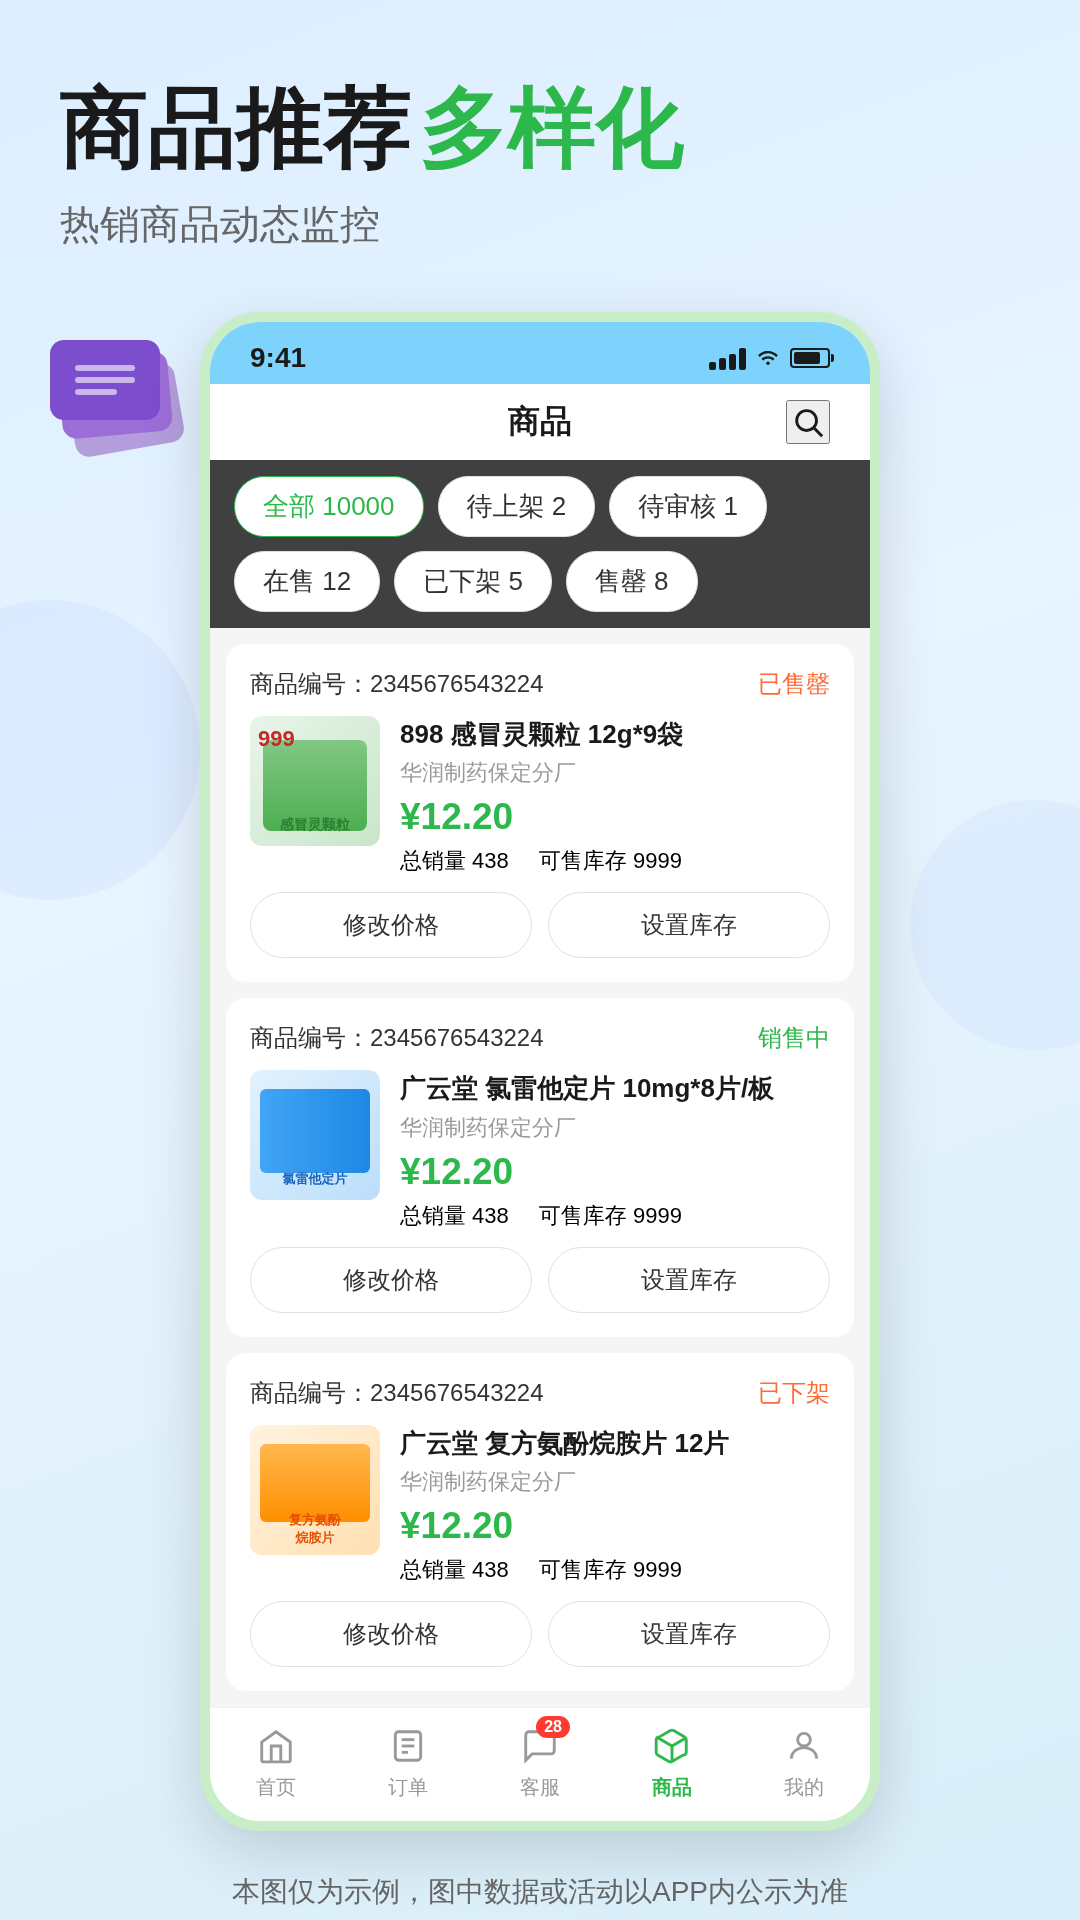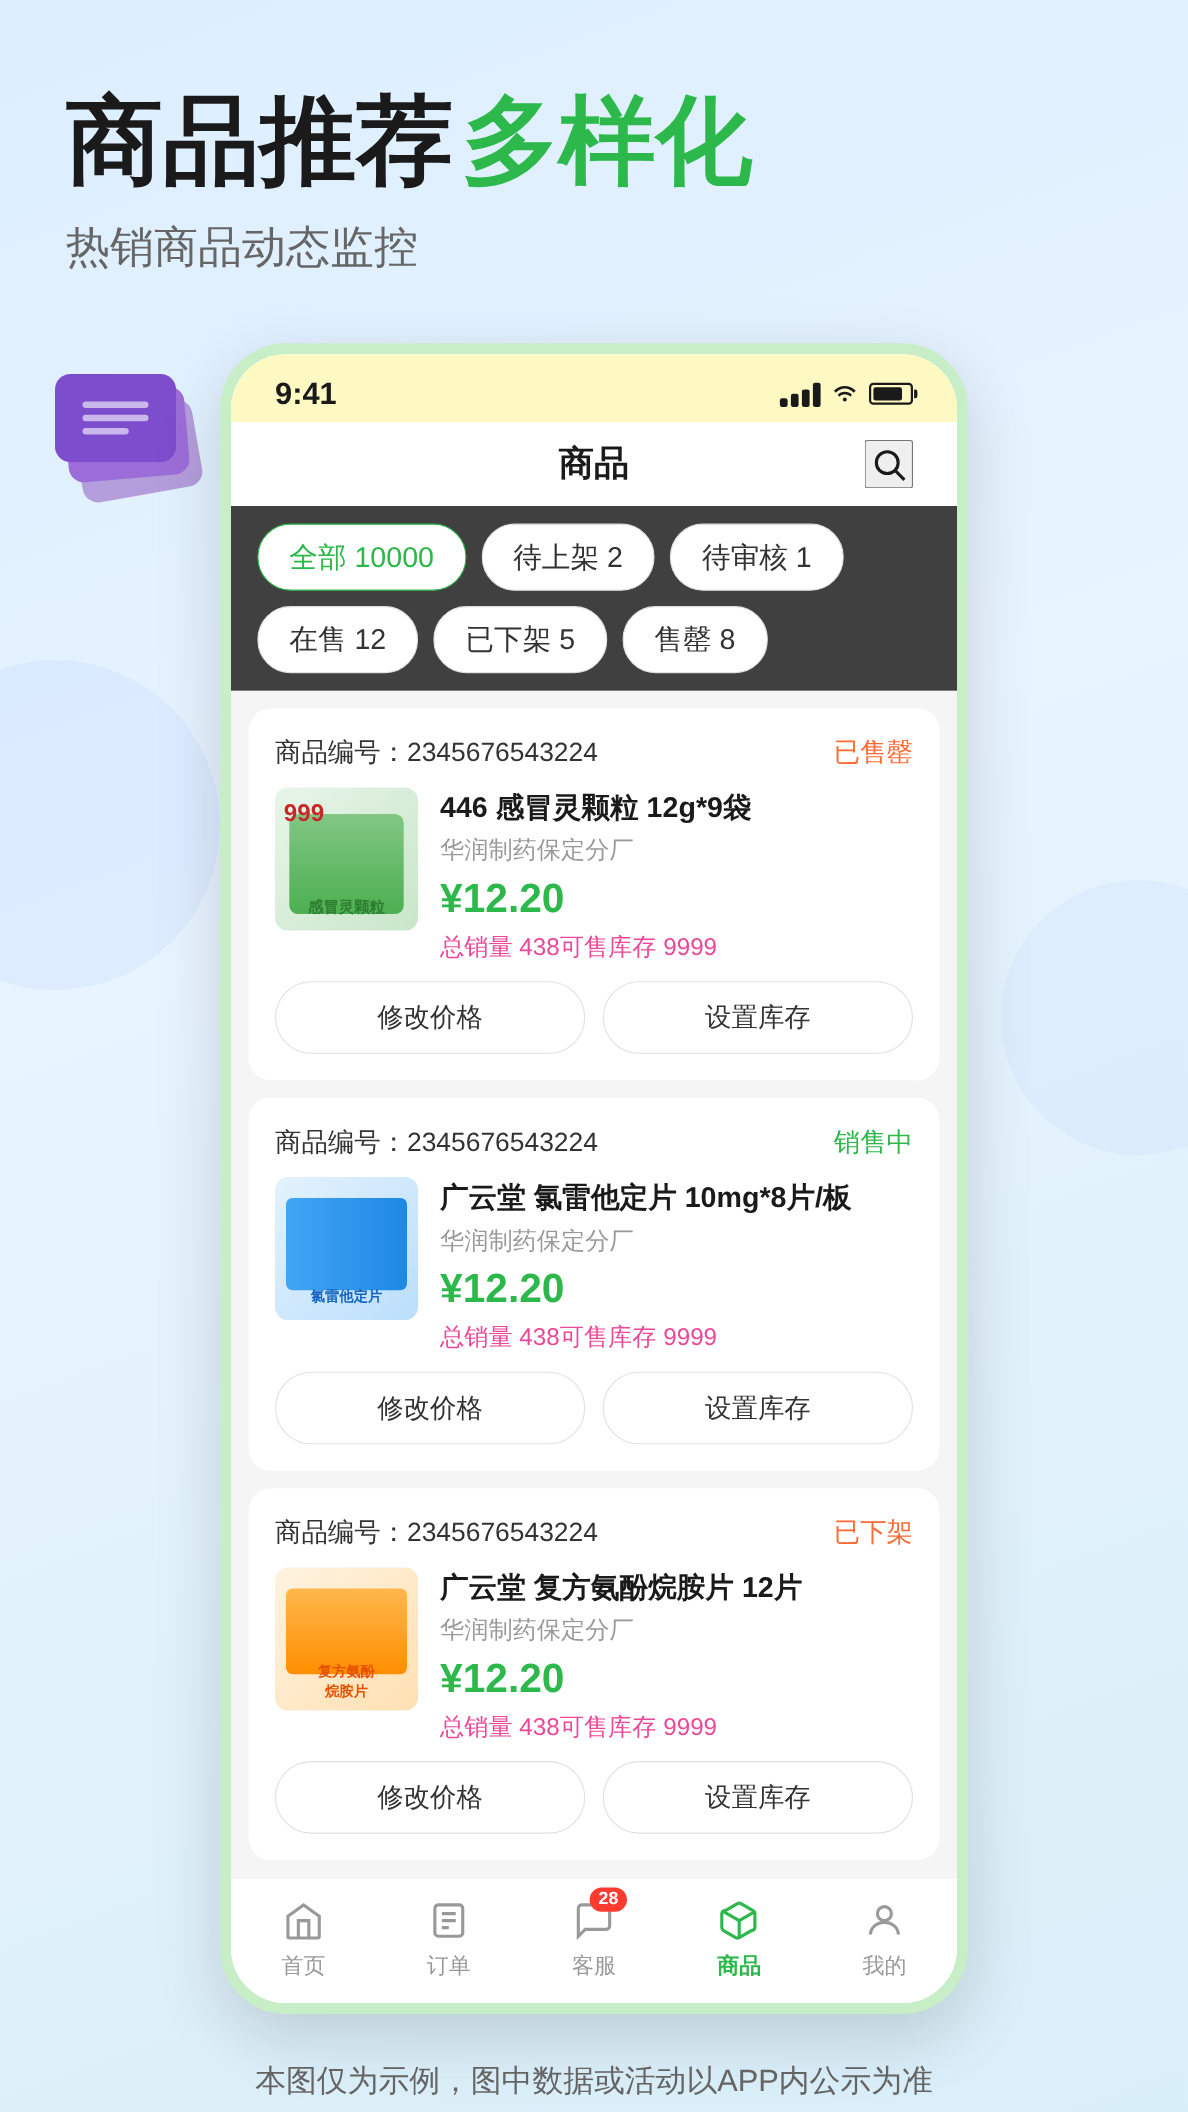--- a/index.html
+++ b/index.html
@@ -74,21 +74,21 @@
       overflow: hidden;
       position: relative;
     }
 
     
     .status-bar {
       display: flex;
       justify-content: space-between;
       align-items: center;
       padding: 20px 40px 10px;
-      background: #fef9c3;
+      background: #7dd3fc;
     }
     .status-time {
       font-size: 28px;
       font-weight: 600;
       color: #1a1a1a;
     }
     .status-icons {
       display: flex;
       align-items: center;
       gap: 8px;
@@ -346,22 +346,23 @@
       margin-bottom: 8px;
     }
     .product-price {
       font-size: 37px;
       font-weight: 700;
       color: #2db84b;
       margin-bottom: 8px;
     }
     .product-stats {
       display: flex;
+      gap: 30px;
       font-size: 22px;
-      color: #ec4899;
+      color: #000000;
     }
 
     .product-actions {
       display: flex;
       gap: 16px;
       margin-top: 12px;
     }
     .action-btn {
       flex: 1;
       padding: 16px 0;
@@ -573,21 +574,21 @@
           <span class="product-id">商品编号：2345676543224</span>
           <span class="product-status status-sold-out">已售罄</span>
         </div>
         <div class="product-info">
           <div class="product-img">
             <div class="medicine-999">
               <div class="medicine-999-inner"></div>
             </div>
           </div>
           <div class="product-details">
-            <div class="product-name">446 感冒灵颗粒 12g*9袋</div>
+            <div class="product-name">898 感冒灵颗粒 12g*9袋</div>
             <div class="product-manufacturer">华润制药保定分厂</div>
             <div class="product-price">¥12.20</div>
             <div class="product-stats">
               <span>总销量 438</span>
               <span>可售库存 9999</span>
             </div>
           </div>
         </div>
         <div class="product-actions">
           <button class="action-btn">修改价格</button>

